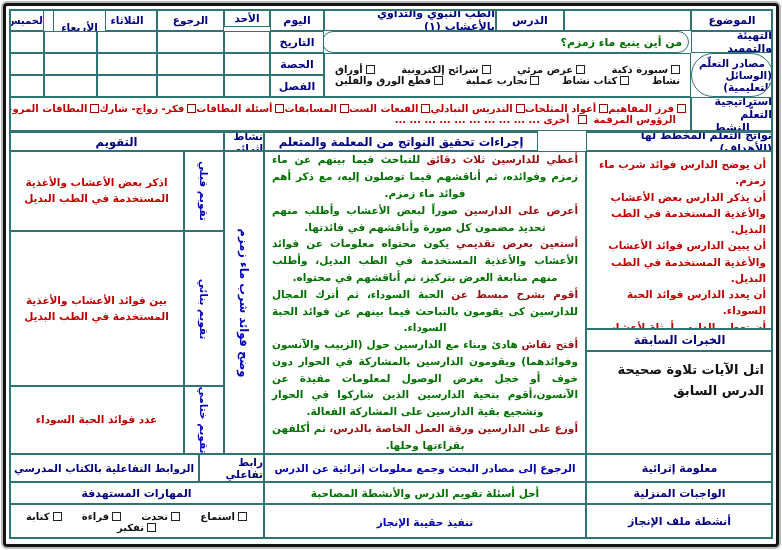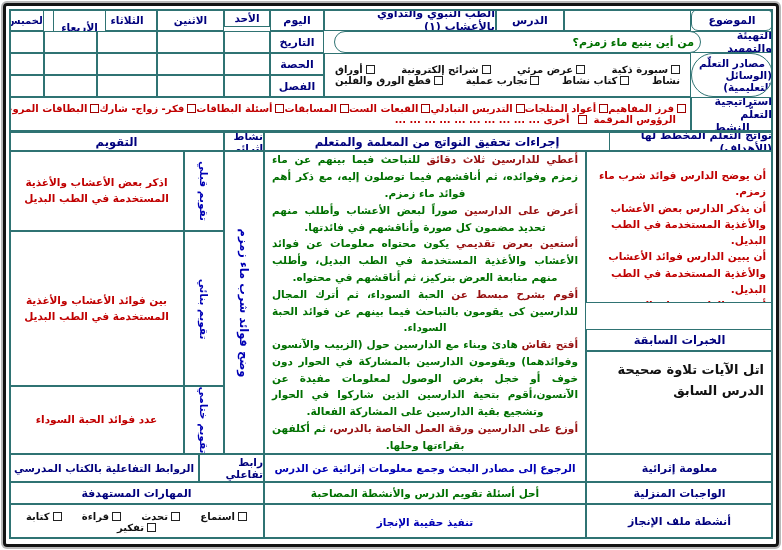--- a/index.html
+++ b/index.html
@@ -44,33 +44,33 @@
   .lead{color:var(--maroon);font-weight:bold;}
   .rest{color:var(--green);font-weight:bold;}
 </style>
 </head>
 <body>
 
 <div class="frame"></div>
 
 <div class="sheet">
 
-  <div class="c navy s11" style="left:682px;top:0;width:82px;height:22px;border-radius:7px;">الموضوع</div>
+  <div class="c navy s11" style="left:682px;top:0;width:82px;height:22px;">الموضوع</div>
   <div class="c" style="left:555px;top:0;width:127px;height:22px;"></div>
   <div class="c navy s11" style="left:487px;top:0;width:68px;height:22px;">الدرس</div>
   <div class="c navy s11" style="left:315px;top:0;width:172px;height:22px;">الطب النبوي والتداوي بالأعشاب (١)</div>
   <div class="c navy s11" style="left:261px;top:0;width:54px;height:22px;">اليوم</div>
   <div class="c navy s105" style="left:215px;top:0;width:46px;height:18px;">الأحد</div>
-  <div class="c navy s105" style="left:148px;top:0;width:67px;height:22px;">الاثنين</div>
+  <div class="c navy s105" style="left:148px;top:0;width:67px;height:22px;">الرجوع</div>
   <div class="c navy s105" style="left:88px;top:0;width:60px;height:22px;">الثلاثاء</div>
   <div class="c navy s105" style="left:35px;top:0;width:53px;height:36px;margin-left:9px;">الأربعاء</div>
   <div class="c navy s10" style="left:0;top:0;width:35px;height:22px;">الخميس</div>
 
   <div class="c navy s11" style="left:682px;top:22px;width:82px;height:22px;">التهيئة والتمهيد</div>
-  <div class="c green s11 right" style="left:325px;top:22px;width:367px;height:22px;border-radius:11px;">من أين ينبع ماء زمزم؟</div>
+  <div class="c green s11 right" style="left:313px;top:22px;width:367px;height:22px;border-radius:11px;">من أين ينبع ماء زمزم؟</div>
   <div class="c navy s11" style="left:261px;top:22px;width:54px;height:22px;">التاريخ</div>
   <div class="c" style="left:215px;top:22px;width:46px;height:22px;"></div>
   <div class="c" style="left:148px;top:22px;width:67px;height:22px;"></div>
   <div class="c" style="left:88px;top:22px;width:60px;height:22px;"></div>
   <div class="c" style="left:35px;top:22px;width:53px;height:22px;"></div>
   <div class="c" style="left:0;top:22px;width:35px;height:22px;"></div>
 
   <div class="c navy s105 col" style="left:682px;top:44px;width:82px;height:44px;border-radius:22px;">
     <div>مصادر التعلّم</div>
     <div>(الوسائل التعليمية)</div>
@@ -163,25 +163,25 @@
         </span>
     </div>
     <div class="flexline" style="justify-content:flex-start;padding:0 14px;gap:6px;">
       <span class="item">الرؤوس المرقمة</span>
       <span class="cb r"></span>
       <span class="item">أخرى ... ... ... ... ... ... ... ... ... ...</span>
     </div>
   </div>
 
   <div class="c navy s11 thick-top" style="left:577px;top:122px;width:187px;height:20px;">نواتج التعلم المخطط لها (الأهداف)</div>
-  <div class="c navy s115 thick-top" style="left:255px;top:122px;width:346px;height:20px;">إجراءات تحقيق النواتج من المعلمة والمتعلم</div>
+  <div class="c navy s115 thick-top" style="left:255px;top:122px;width:274px;height:20px;">إجراءات تحقيق النواتج من المعلمة والمتعلم</div>
   <div class="c navy s105 thick-top" style="left:215px;top:122px;width:40px;height:20px;">نشاط إثرائي</div>
   <div class="c navy s115 thick-top" style="left:0;top:122px;width:215px;height:20px;">التقويم</div>
 
-  <div class="c col red s105 topal right" style="left:577px;top:142px;width:187px;height:152px;padding-top:15px;">
+  <div class="c col red s105 topal right" style="left:577px;top:142px;width:187px;height:178px;padding-top:4px;">
     <div class="goal">أن يوضح الدارس فوائد شرب ماء زمزم.</div>
     <div class="goal">أن يذكر الدارس بعض الأعشاب والأغذية المستخدمة في الطب البديل.</div>
     <div class="goal">أن يبين الدارس فوائد الأعشاب والأغذية المستخدمة في الطب البديل.</div>
     <div class="goal">أن يعدد الدارس فوائد الحبة السوداء.</div>
     <div class="goal">أن تعطي الدارس أمثلة لأعشاب تستخدم كأدوية.</div>
 
   </div>
   <div class="c navy s115" style="left:577px;top:320px;width:187px;height:22px;">الخبرات السابقة</div>
   <div class="c black s13 topal right" style="left:577px;top:342px;width:187px;height:103px;padding:8px 8px 0 6px;line-height:1.6;">اتل الآيات تلاوة صحيحة الدرس السابق</div>
 

